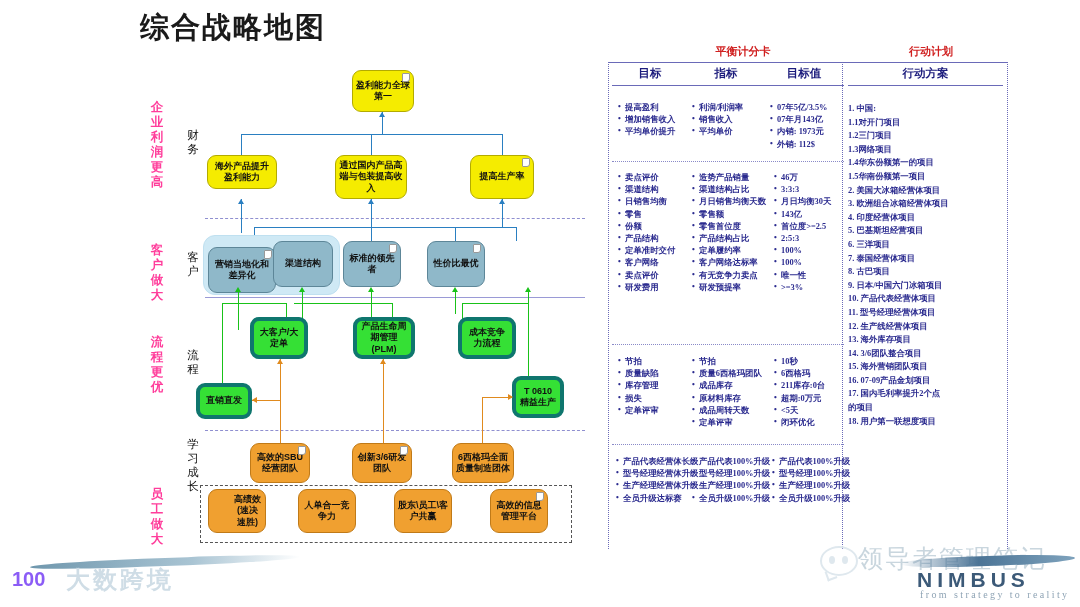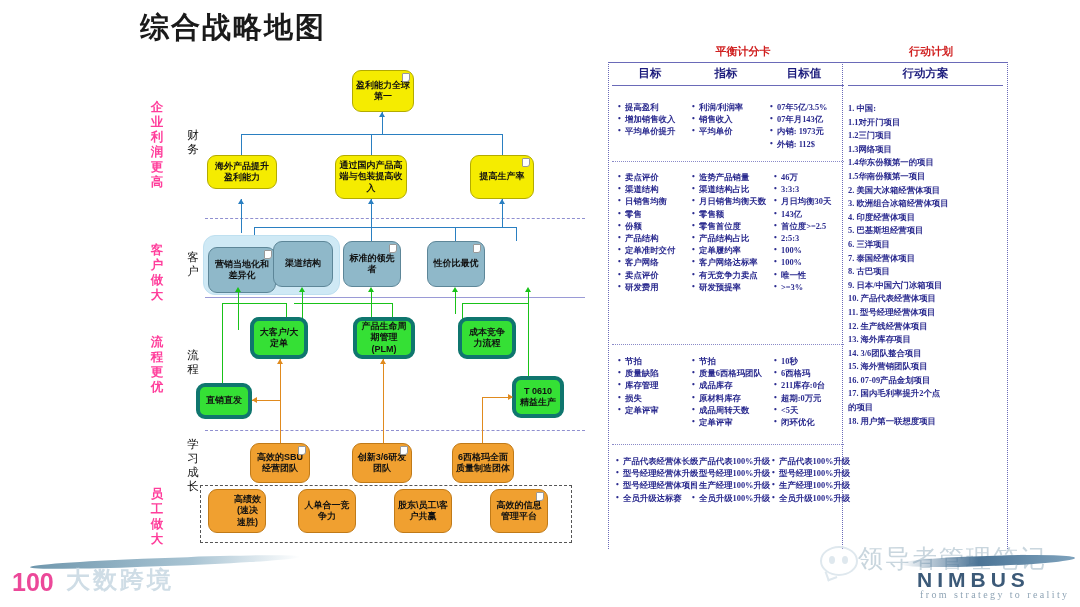--- a/index.html
+++ b/index.html
@@ -94,21 +94,21 @@
   .cell.plain li{padding-left:0;}
   .cell.plain li:before{content:"";}
 
   
   .wm-left{position:absolute;left:6px;top:560px;width:330px;height:44px;}
   .wm-left-text{
     position:absolute;left:60px;top:4px;font-size:24px;font-weight:bold;color:#cfdde6;
     letter-spacing:3px;font-family:"Liberation Sans","DejaVu Sans",sans-serif;
   }
   .wm-left-o{
-    position:absolute;left:6px;top:8px;font-size:25px;font-weight:bold;color:#ec4899;
+    position:absolute;left:6px;top:8px;font-size:20px;font-weight:bold;color:#8b5cf6;
     font-family:"Liberation Sans","DejaVu Sans",sans-serif;
   }
   .wm-right-text{
     position:absolute;left:858px;top:542px;font-size:25px;color:#c9d6de;letter-spacing:2px;
     font-family:"Liberation Sans","DejaVu Sans",sans-serif;white-space:nowrap;
   }
   .wm-bubble{position:absolute;left:820px;top:546px;width:34px;height:26px;border:2px solid #dfe8ee;border-radius:50%;}
   .wm-bubble:after{content:"";position:absolute;left:4px;top:22px;width:8px;height:8px;border-left:2px solid #dfe8ee;border-bottom:2px solid #dfe8ee;transform:rotate(-20deg);}
   .wm-eye{position:absolute;top:8px;width:6px;height:8px;background:#dfe8ee;border-radius:50%;}
   .nimbus{
@@ -392,21 +392,21 @@
         <li>&lt;5天</li>
         <li>闭环优化</li>
       </ul>
     </div>
     <div class="rule dot" style="left:4px;top:400px;width:232px;"></div>
 
     <div class="cell" style="left:8px;top:412px;width:76px;">
       <ul>
         <li>产品代表经营体长级</li>
         <li>型号经理经营体升级</li>
-        <li>型号经理经营体项目</li>
+        <li>生产经理经营体升级</li>
         <li>全员升级达标赛</li>
       </ul>
     </div>
     <div class="cell" style="left:84px;top:412px;width:80px;">
       <ul>
         <li>产品代表100%升级</li>
         <li>型号经理100%升级</li>
         <li>生产经理100%升级</li>
         <li>全员升级100%升级</li>
       </ul>

